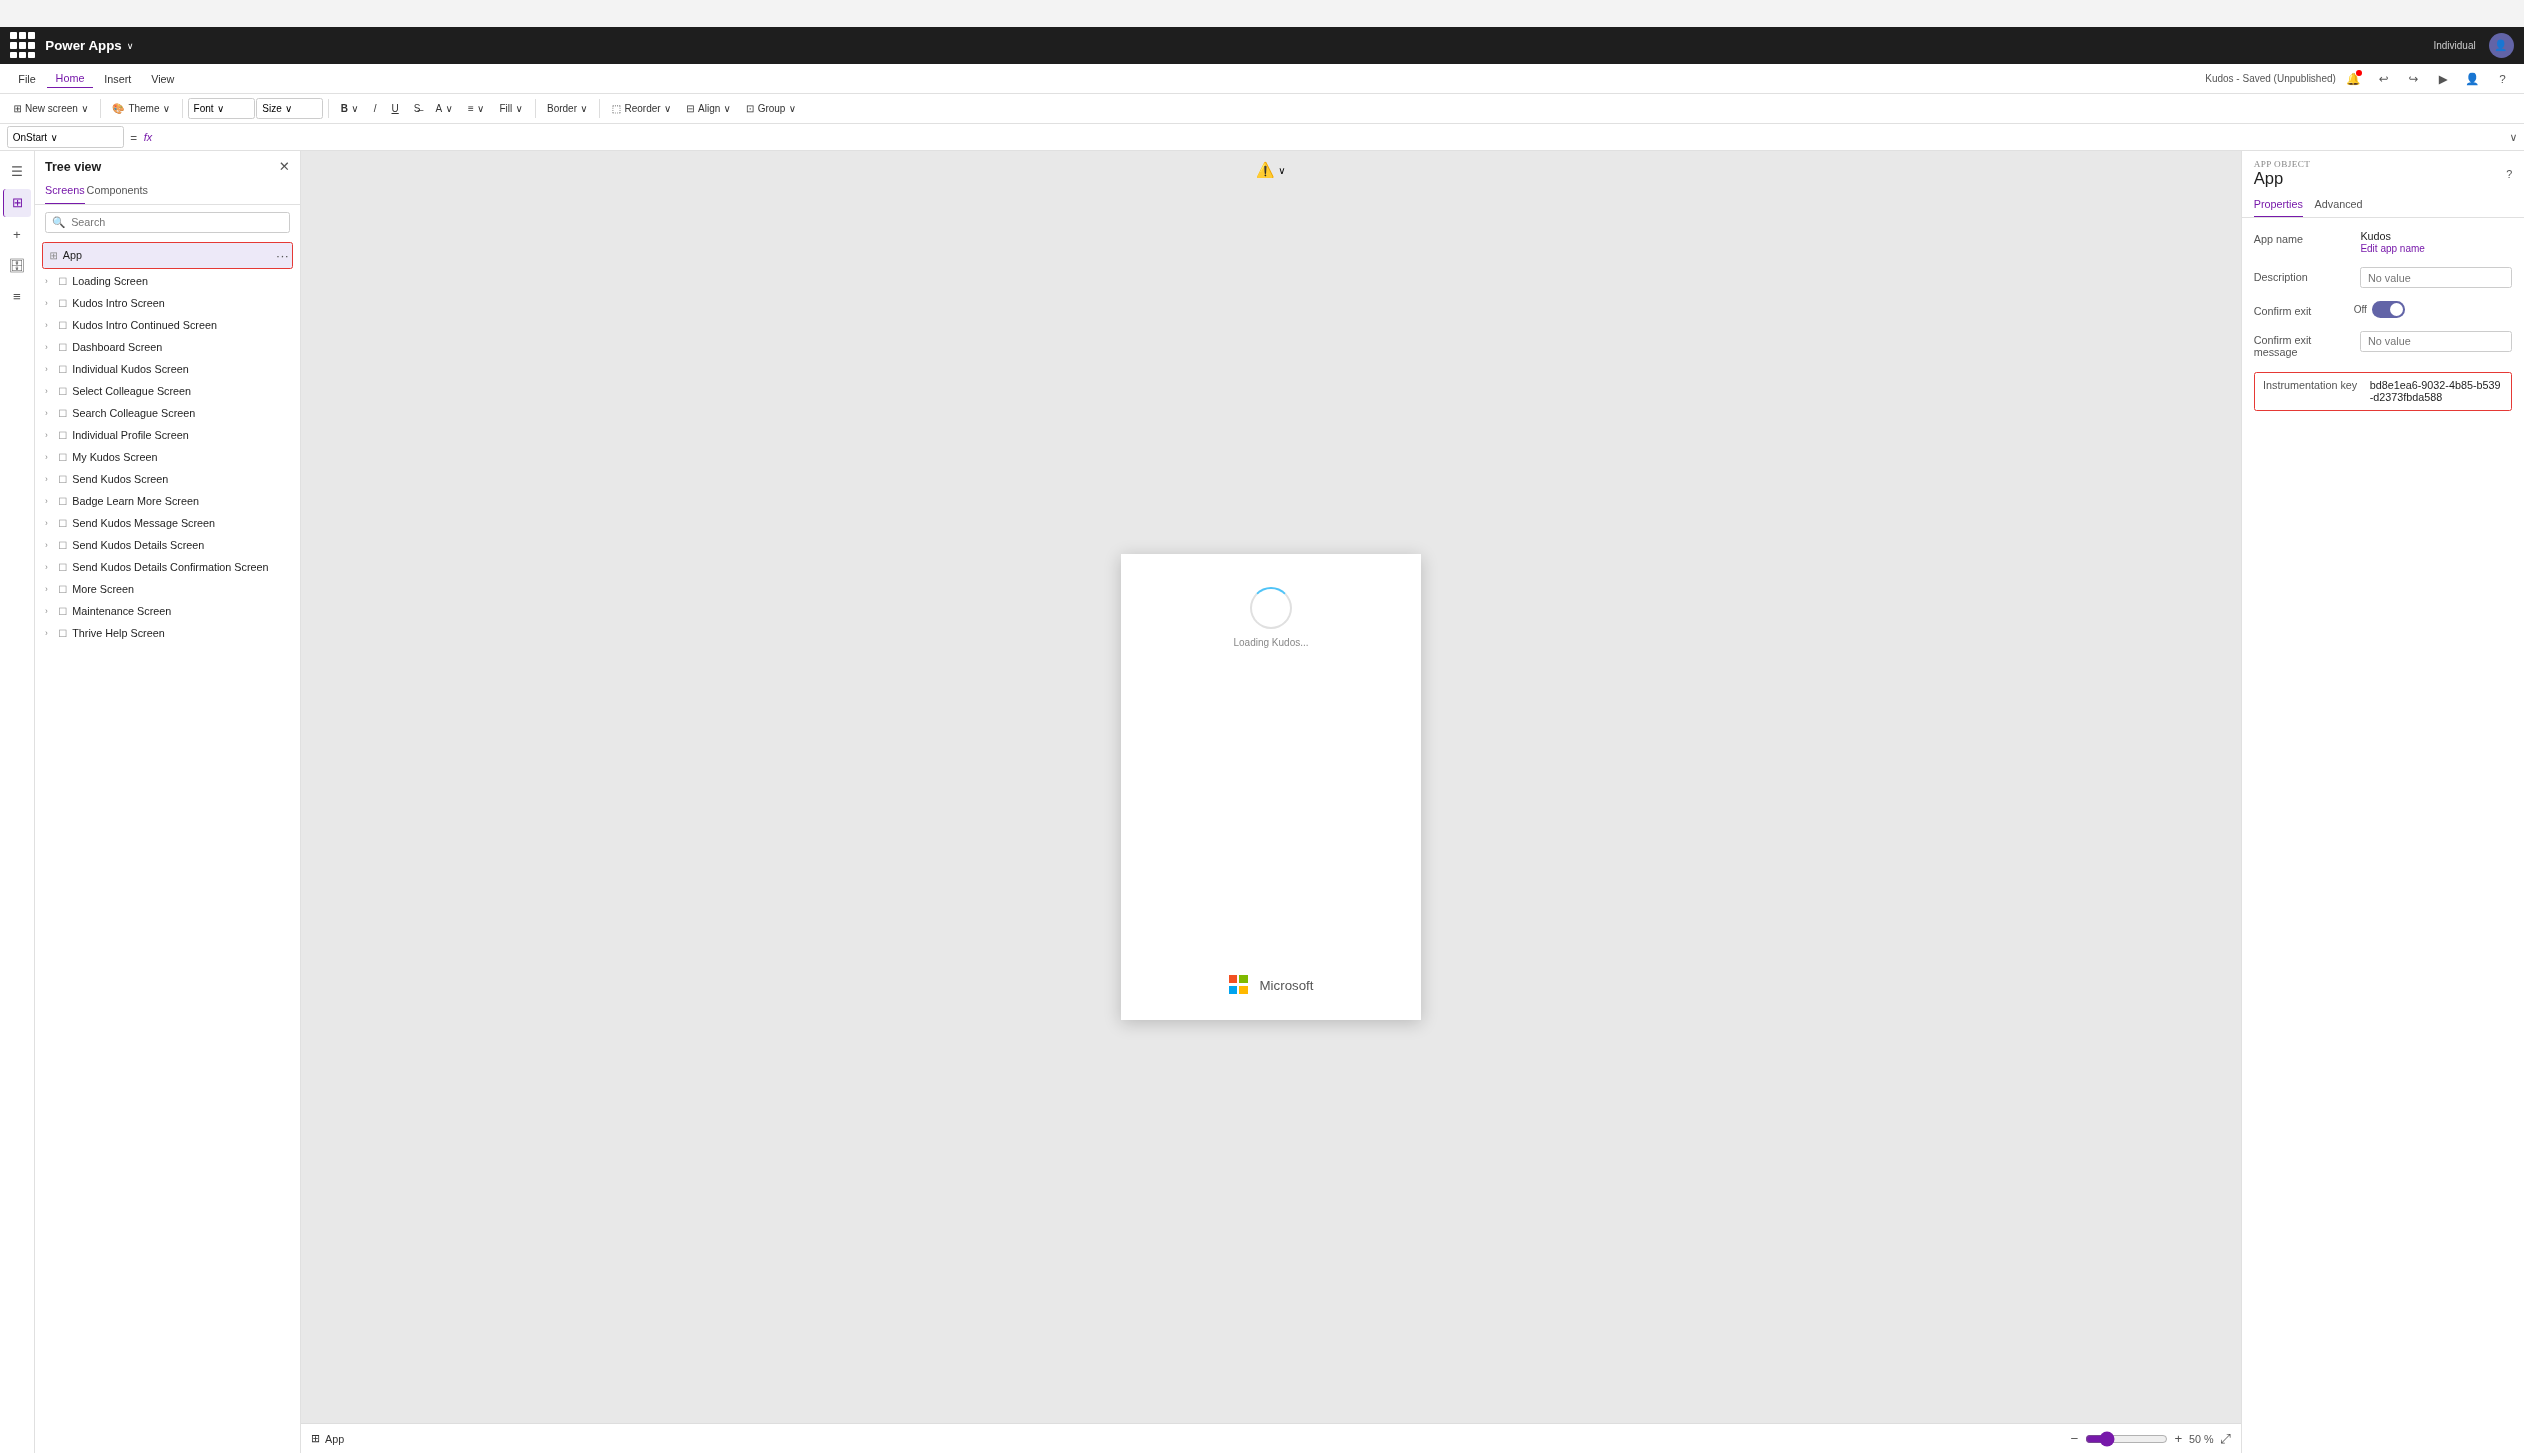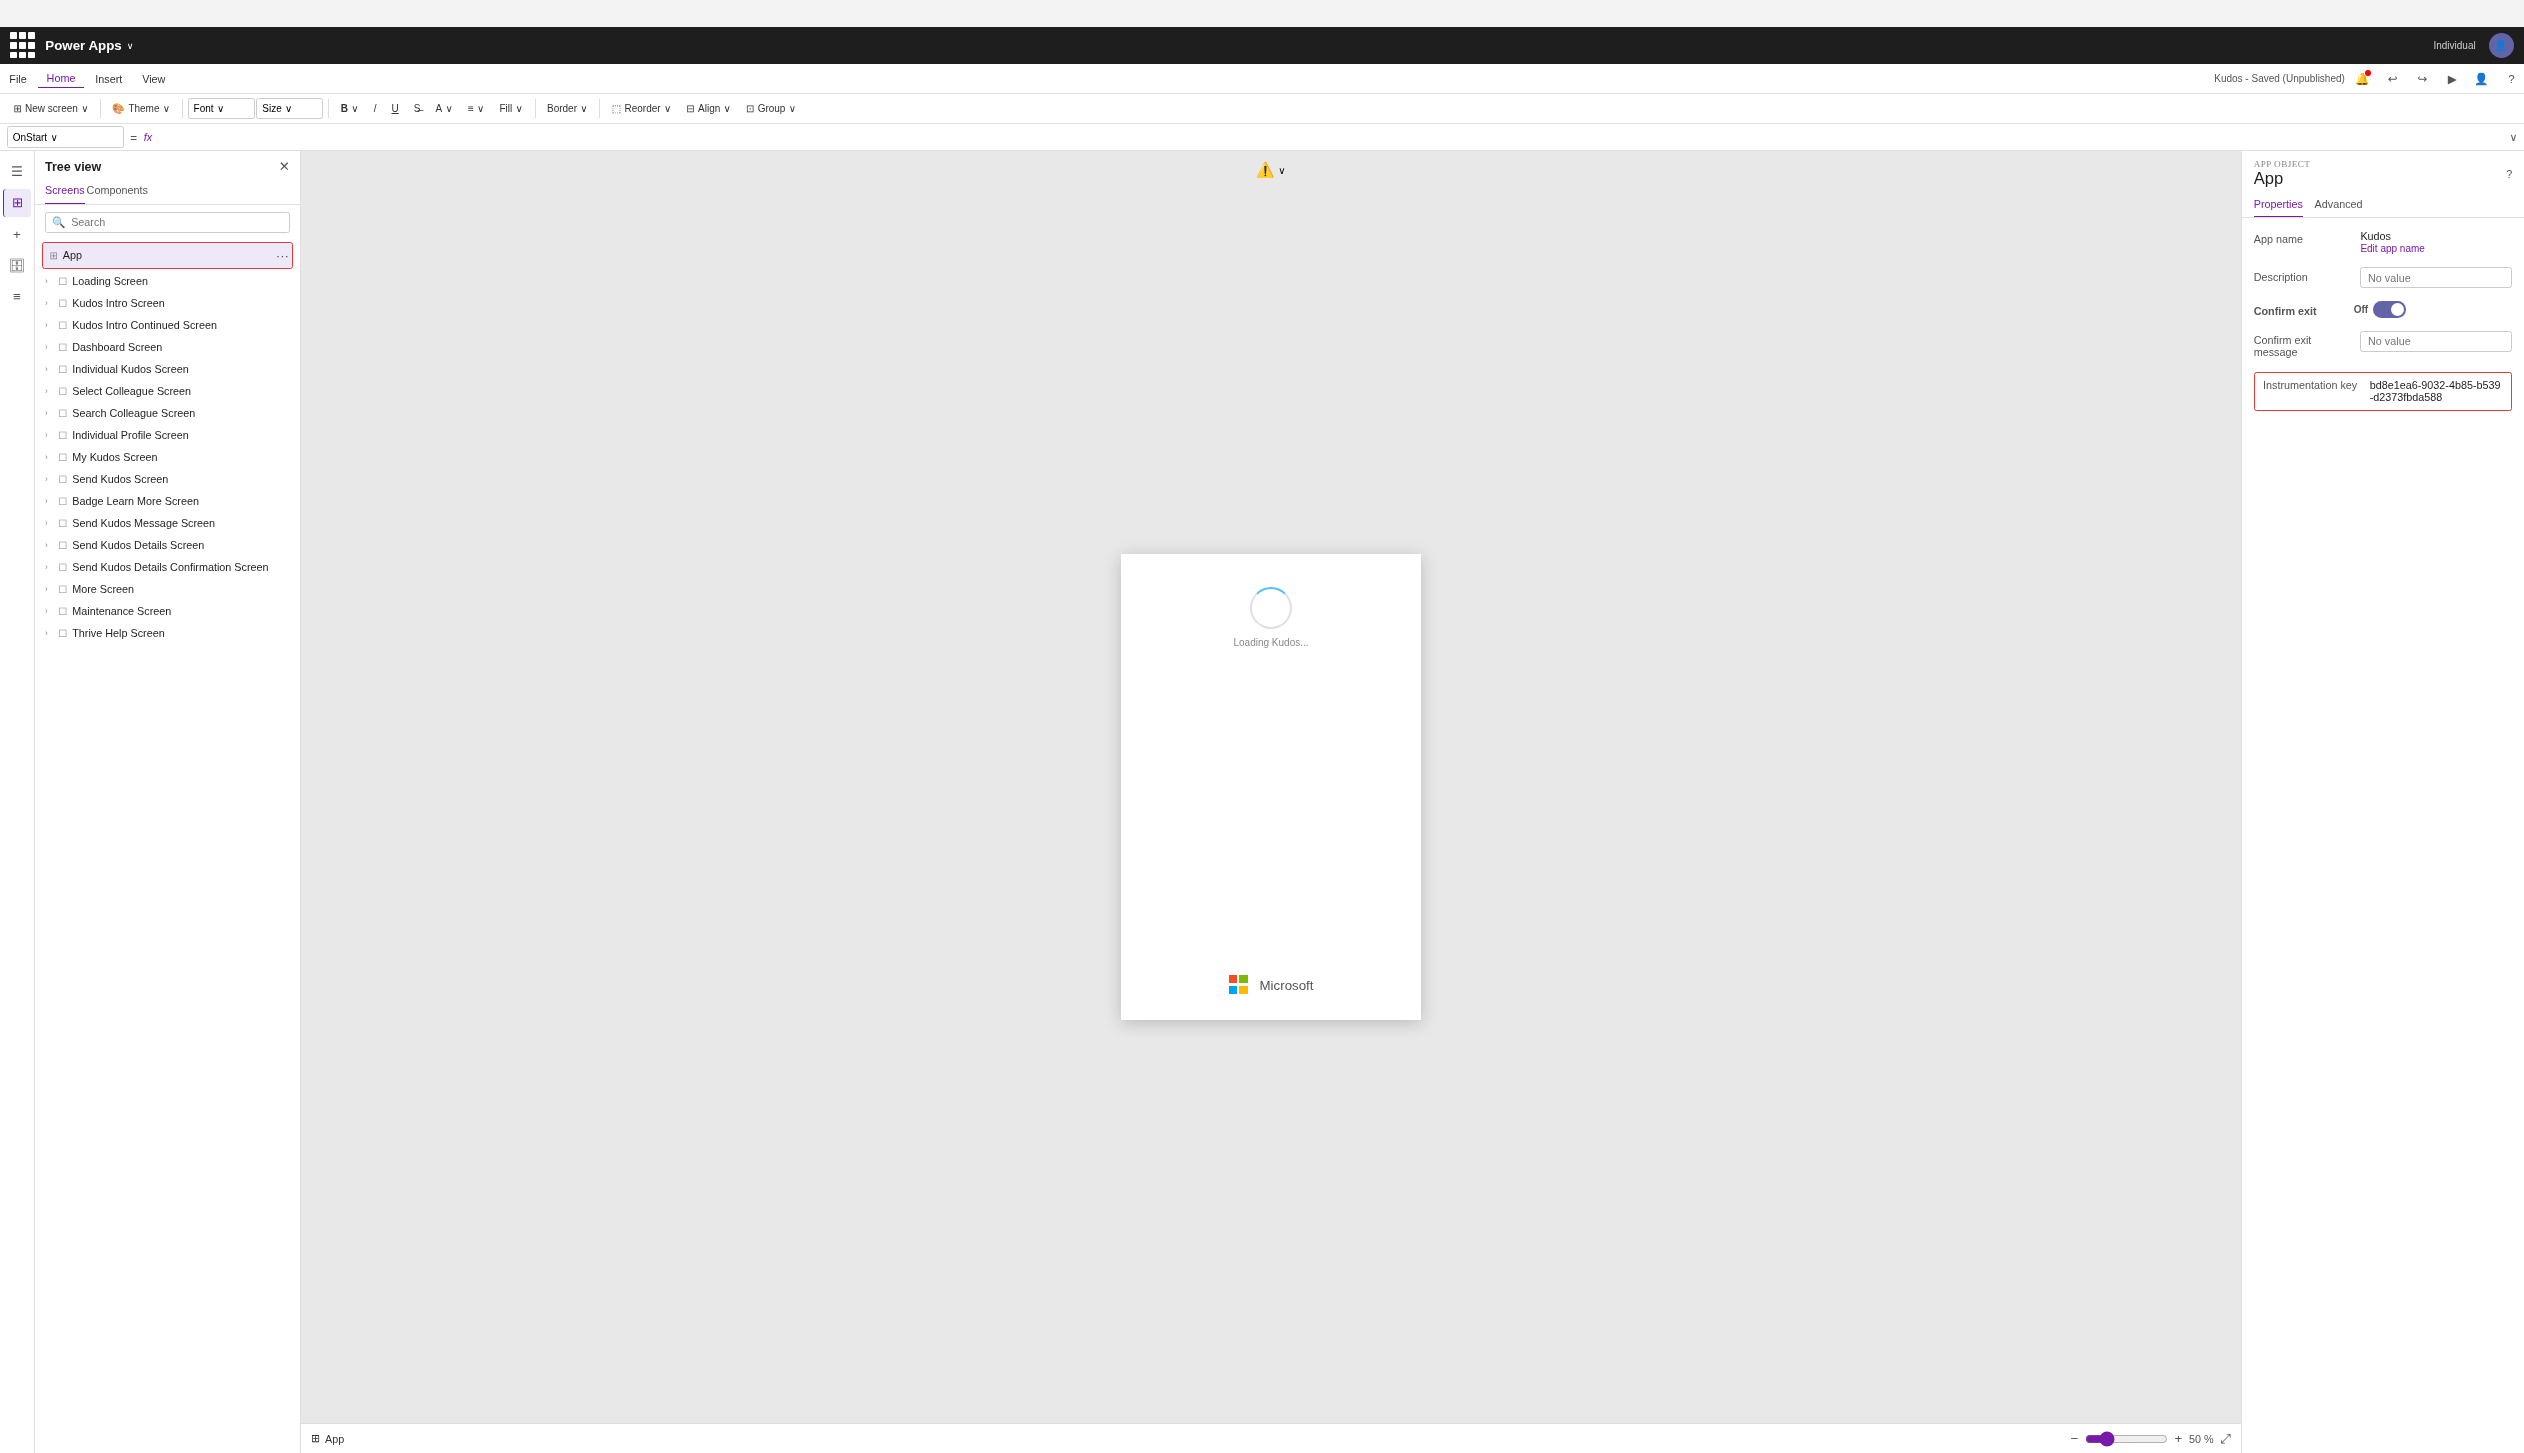--- a/index.html
+++ b/index.html
@@ -33,21 +33,21 @@
       display: flex; align-items: center; justify-content: center; color: #fff; font-size: 10.8px; cursor: pointer;
     }
 
     
     .menu-bar {
       background: #fff;
       border-bottom: 0.8px solid #e0e0e0;
       height: 30px;
       display: flex;
       align-items: center;
-      padding: 0 1px;
+      padding: 0 10px;
       gap: 3.3px;
       flex-shrink: 0;
     }
     .menu-item {
       padding: 3.3px 8.3px;
       cursor: pointer;
       border-radius: 2.5px;
       font-size: 10.8px;
       color: #333;
     }
@@ -279,21 +279,21 @@
       display: flex; align-items: flex-start; margin-bottom: 13.3px; gap: 6.7px;
     }
     .prop-label { font-size: 10.8px; color: #555; min-width: 100px; padding-top: 3.3px; }
     .prop-value { flex: 1; font-size: 10.8px; color: #1e1e1e; }
     .prop-link { color: #7719aa; cursor: pointer; text-decoration: none; font-size: 10px; }
     .prop-input {
       width: 100%; border: 0.8px solid #ccc; border-radius: 2.5px;
       padding: 3.3px 6.7px; font-size: 10.8px; color: #888;
     }
     .prop-toggle-row {
-      display: flex; align-items: center; margin-bottom: 13.3px; font-weight: bold;
+      display: flex; align-items: center; margin-bottom: 13.3px;
     }
     .toggle-off-label { font-size: 10px; color: #555; margin-right: 5px; }
     .toggle {
       width: 33px; height: 16.6px; background: #6264a7; border-radius: 8.3px;
       position: relative; cursor: pointer;
     }
     .toggle-knob {
       width: 13.3px; height: 13.3px; background: #fff; border-radius: 50%;
       position: absolute; top: 1.7px; right: 1.7px; transition: left 0.2s;
     }

